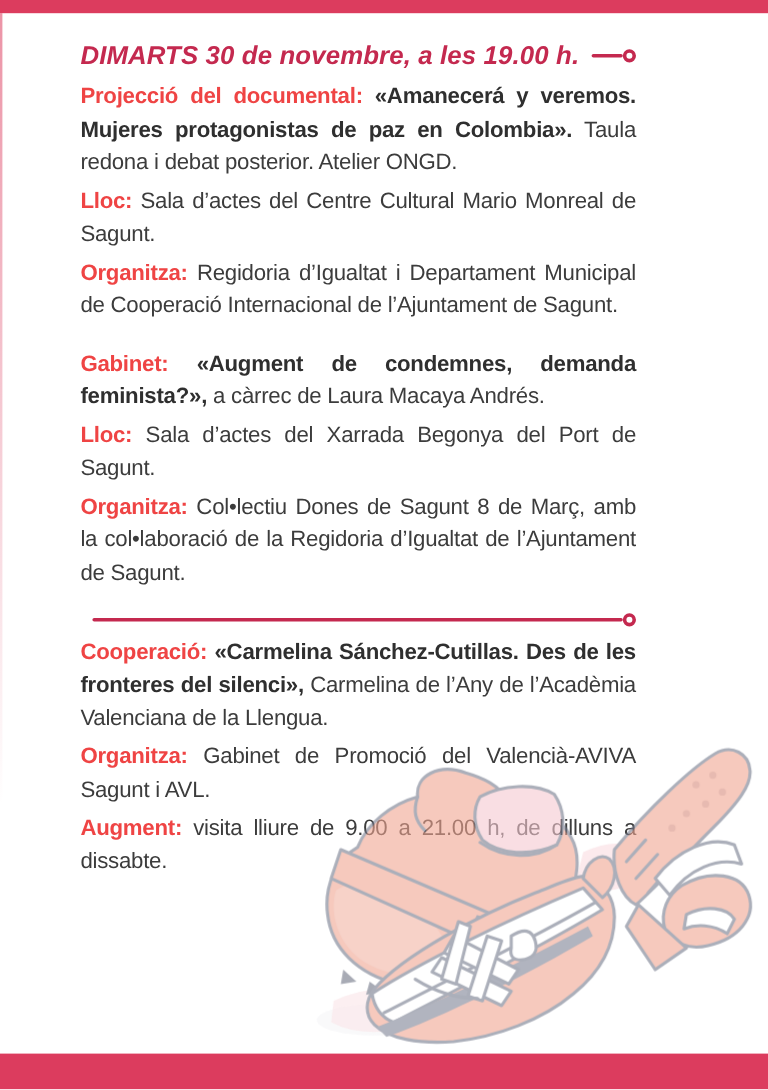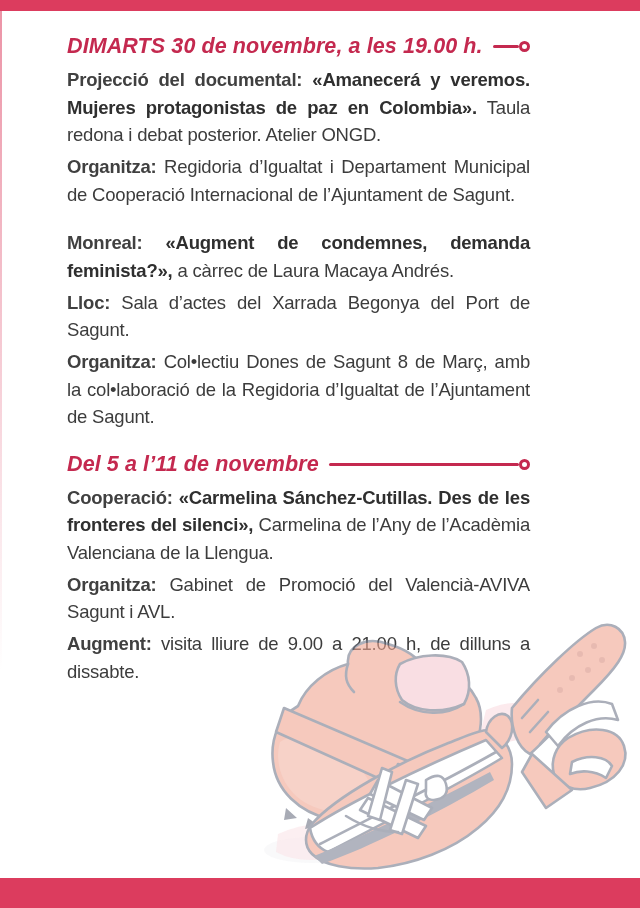--- a/index.html
+++ b/index.html
@@ -19,21 +19,21 @@
     display:flex; align-items:center; margin:0 0 7px 0;
     font-size:21.5px; font-style:italic; font-weight:bold; color:#c4294f; letter-spacing:0.1px;
   }
   .heading-text { white-space:nowrap; }
   .rule { flex:1; height:3px; background:#c4294f; margin-left:10px; border-radius:2px; }
   .ring { width:5px; height:5px; border:3px solid #c4294f; border-radius:50%; flex:0 0 auto; background:#fff; }
   .body-par {
     margin:0 0 4.5px 0; font-size:18.5px; line-height:27.5px; color:#3c3c3c;
     text-align:justify; letter-spacing:-0.2px;
   }
-  .label { color:#404040; font-weight:bold; }
+  .label { color:#ef4444; font-weight:bold; }
   .bold  { color:#2f2f2f; font-weight:bold; }
   .illustration { position:absolute; left:250px; top:612px; width:390px; height:265px; }
 </style>
 </head>
 <body>
 
 <div class="page">
   <div class="topbar"></div>
   <div class="left-edge"></div>
 
@@ -44,44 +44,47 @@
         <span class="heading-text">DIMARTS 30 de novembre, a les 19.00 h.</span>
         <span class="rule"></span>
         <span class="ring"></span>
       </h2>
       <p class="body-par">
         <span class="label">Projecció del documental:</span>
         <span class="bold">«Amanecerá y veremos. Mujeres protagonistas de paz en Colombia».</span>
         <span>Taula redona i debat posterior. Atelier ONGD.</span>
       </p>
       <p class="body-par">
+        <span class="label">Lloc:</span>
+        <span>Sala d’actes del Centre Cultural Mario Monreal de Sagunt.</span>
+      </p>
+      <p class="body-par">
         <span class="label">Organitza:</span>
         <span>Regidoria d’Igualtat i Departament Municipal de Cooperació Internacional de l’Ajuntament de Sagunt.</span>
       </p>
     </section>
 
     <section class="section">
       <p class="body-par">
-        <span class="label">Monreal:</span>
+        <span class="label">Gabinet:</span>
         <span class="bold">«Augment de condemnes, demanda feminista?»,</span>
         <span>a càrrec de Laura Macaya Andrés.</span>
       </p>
       <p class="body-par">
         <span class="label">Lloc:</span>
         <span>Sala d’actes del Xarrada Begonya del Port de Sagunt.</span>
       </p>
       <p class="body-par">
         <span class="label">Organitza:</span>
         <span>Col•lectiu Dones de Sagunt 8 de Març, amb la col•laboració de la Regidoria d’Igualtat de l’Ajuntament de Sagunt.</span>
       </p>
     </section>
 
     <section class="section">
       <h2 class="event-heading">
-        <span class="heading-text">Del 5 a l’11 de novembre</span>
         <span class="rule"></span>
         <span class="ring"></span>
       </h2>
       <p class="body-par">
         <span class="label">Cooperació:</span>
         <span class="bold">«Carmelina Sánchez-Cutillas. Des de les fronteres del silenci»,</span>
         <span>Carmelina de l’Any de l’Acadèmia Valenciana de la Llengua.</span>
       </p>
       <p class="body-par">
         <span class="label">Organitza:</span>

